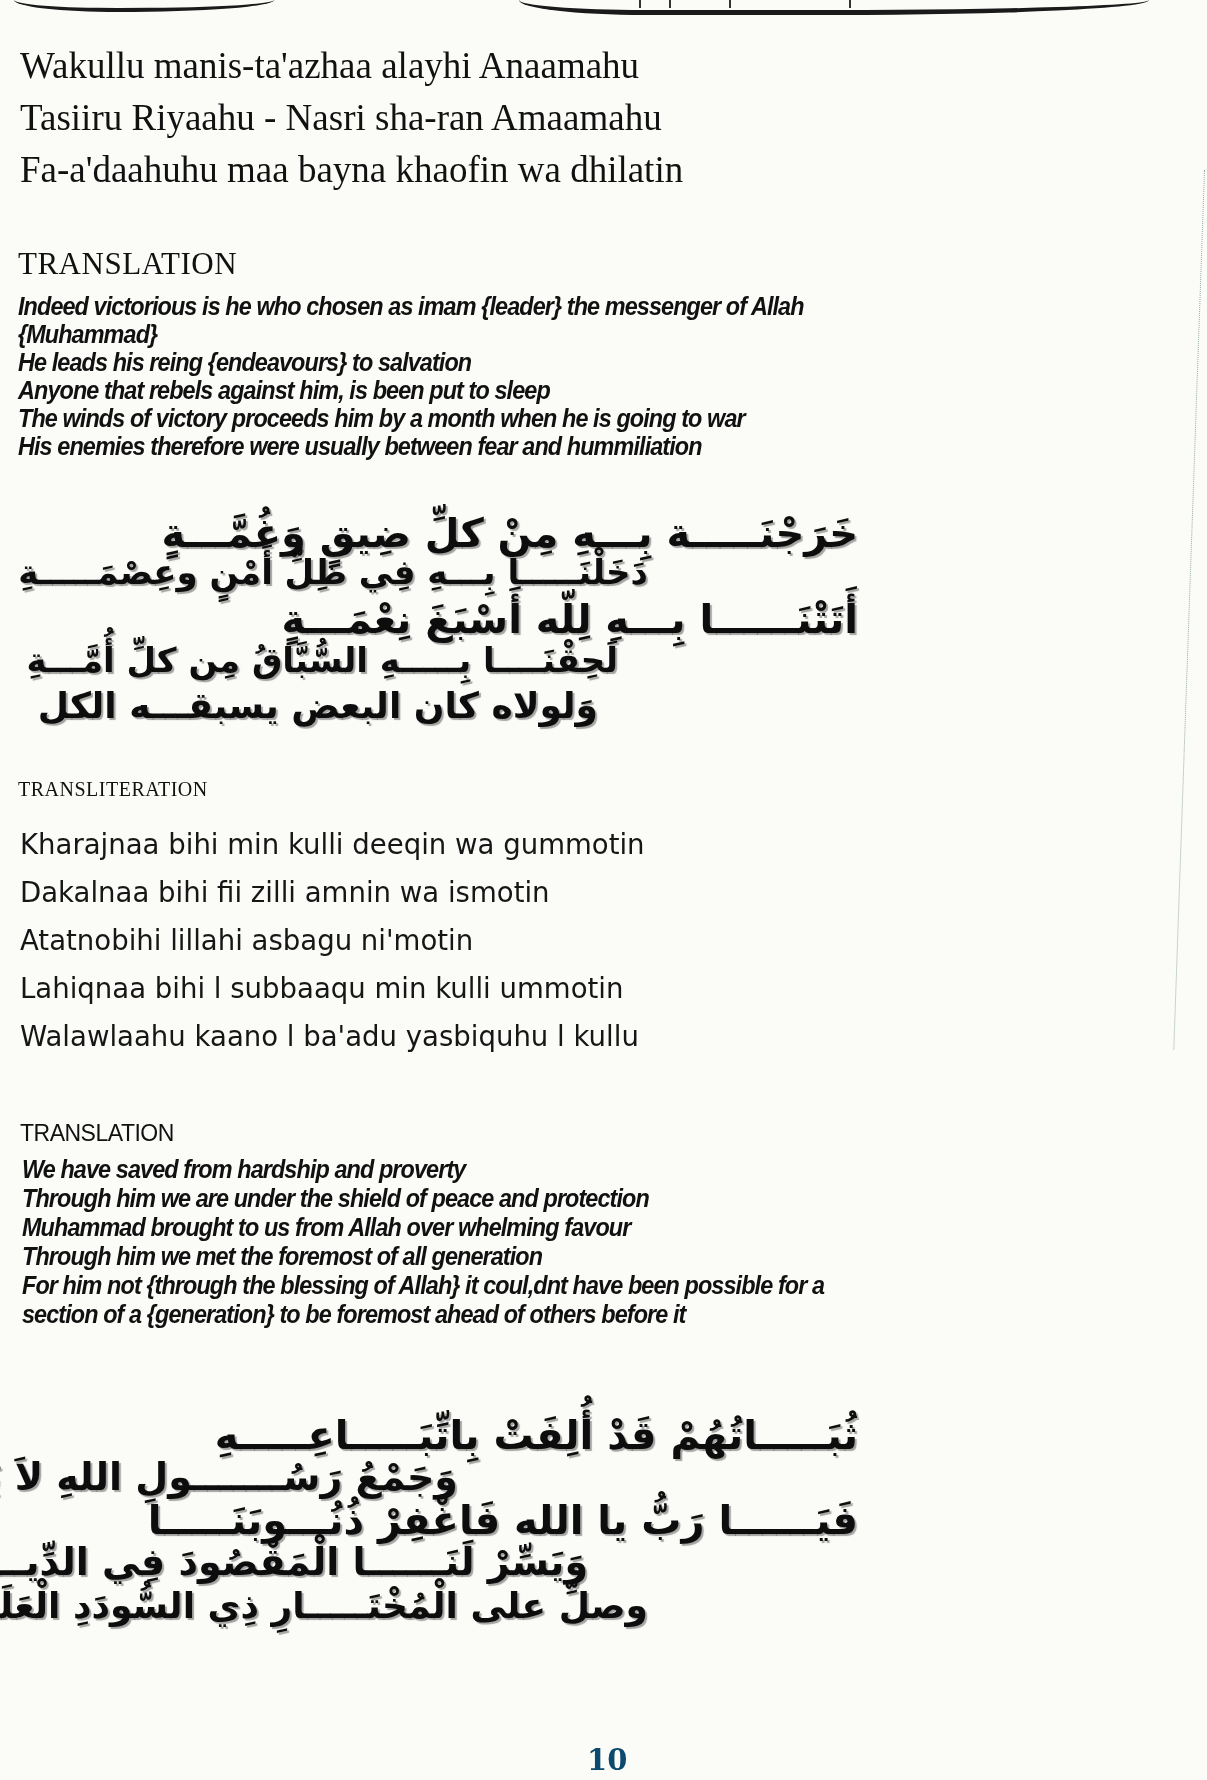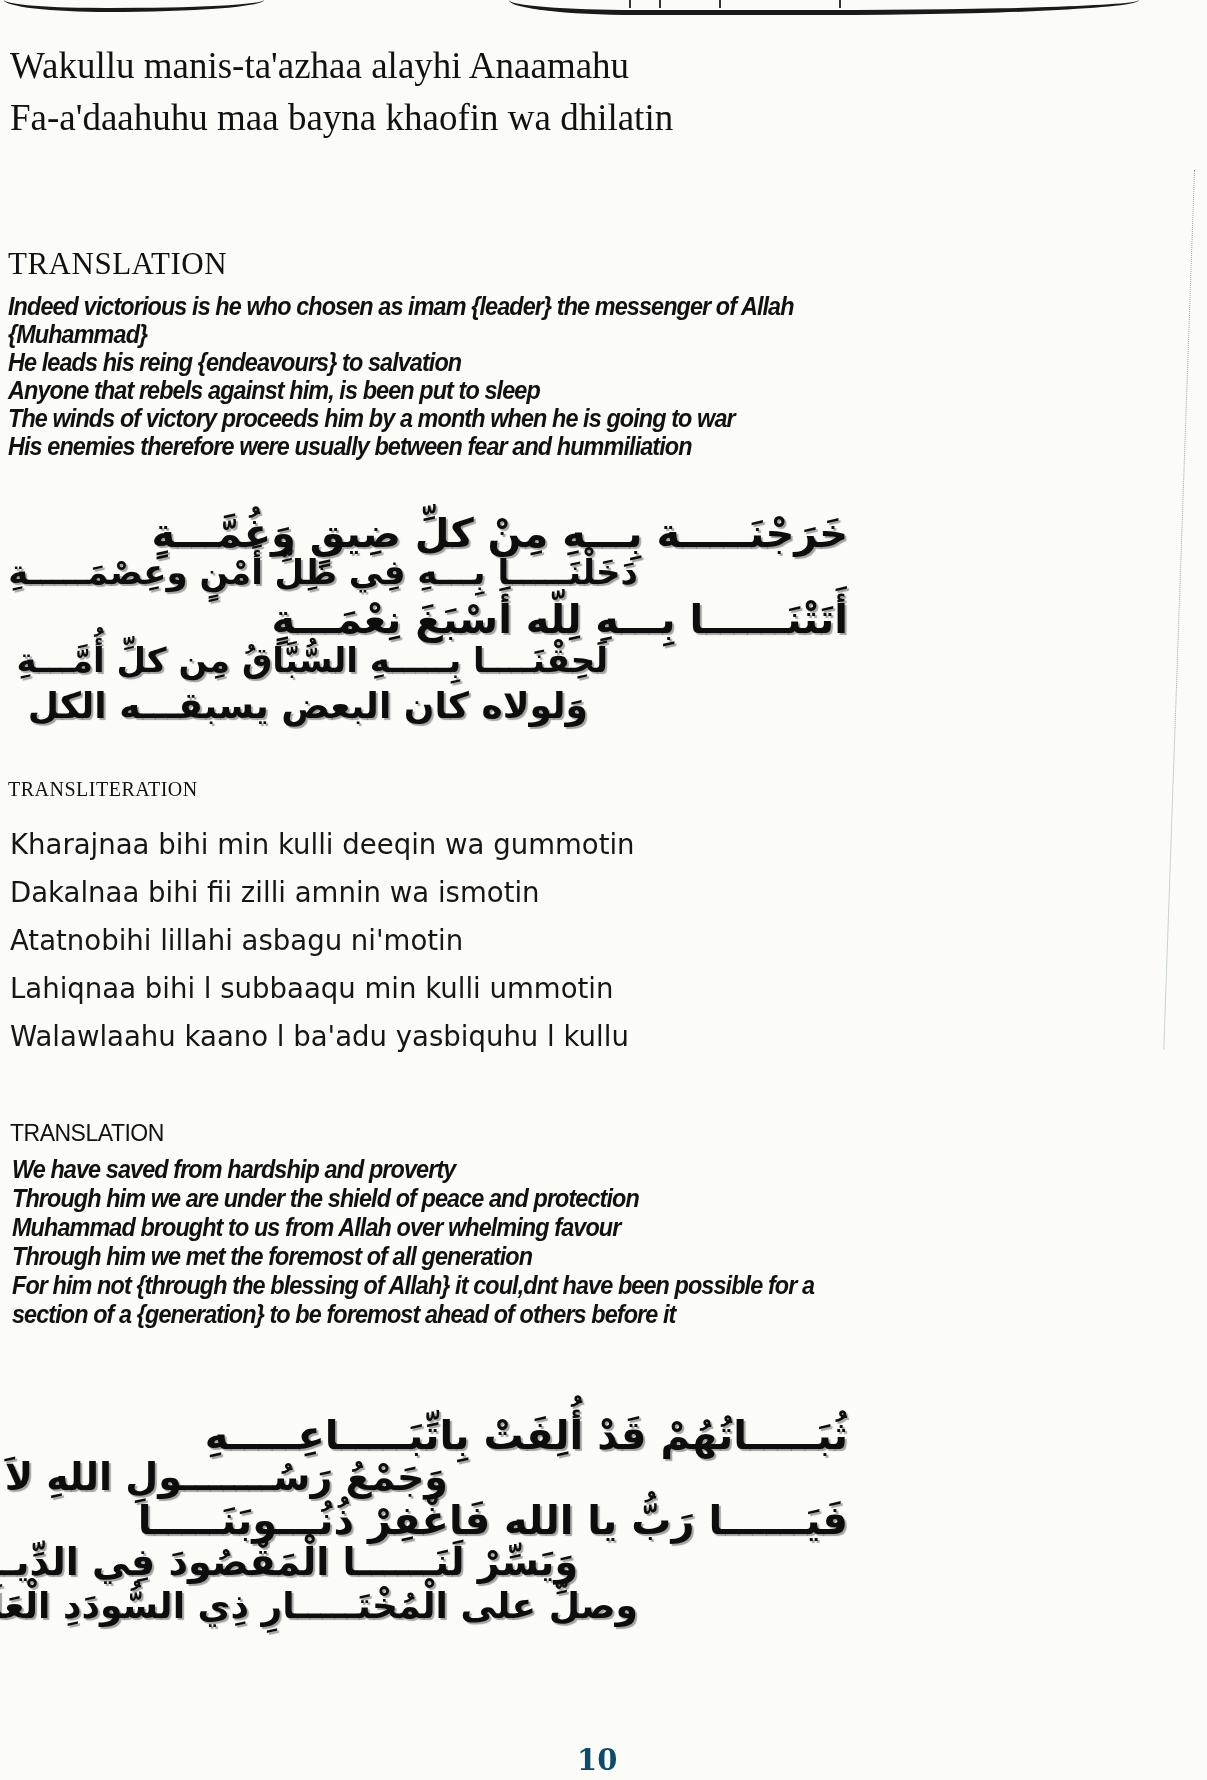--- a/index.html
+++ b/index.html
@@ -9,21 +9,21 @@
     body {
       width: 1207px;
       height: 1780px;
       background: #fbfbf8;
       position: relative;
       overflow: hidden;
       color: #141414;
     }
     .page {
       position: absolute;
-      left: 4px; top: 0;
+      left: 14px; top: 0;
       width: 964px;
       height: 1780px;
     }
     .ornament {
       position: absolute;
       top: 0;
       height: 14px;
     }
     .ornament.left {
       left: 0;
@@ -141,20 +141,21 @@
   <div class="ornament right">
     <span class="tick" style="left:120px"></span>
     <span class="tick" style="left:150px"></span>
     <span class="tick" style="left:210px"></span>
     <span class="tick" style="left:330px"></span>
   </div>
   <div class="right-edge"></div>
 
   <div class="intro">
     <div>Wakullu manis-ta'azhaa alayhi Anaamahu</div>
+    <div>Tasiiru Riyaahu - Nasri sha-ran Amaamahu</div>
     <div>Fa-a'daahuhu maa bayna khaofin wa dhilatin</div>
   </div>
 
   <div class="heading-serif" style="left:4px; top:246px;">TRANSLATION</div>
   <div class="translation" style="left:4px; top:292px;">
     <div>Indeed victorious is he who chosen as imam {leader} the messenger of Allah</div>
     <div>{Muhammad}</div>
     <div>He leads his reing {endeavours} to salvation</div>
     <div>Anyone that rebels against him, is been put to sleep</div>
     <div>The winds of victory proceeds him by a month when he is going to war</div>

